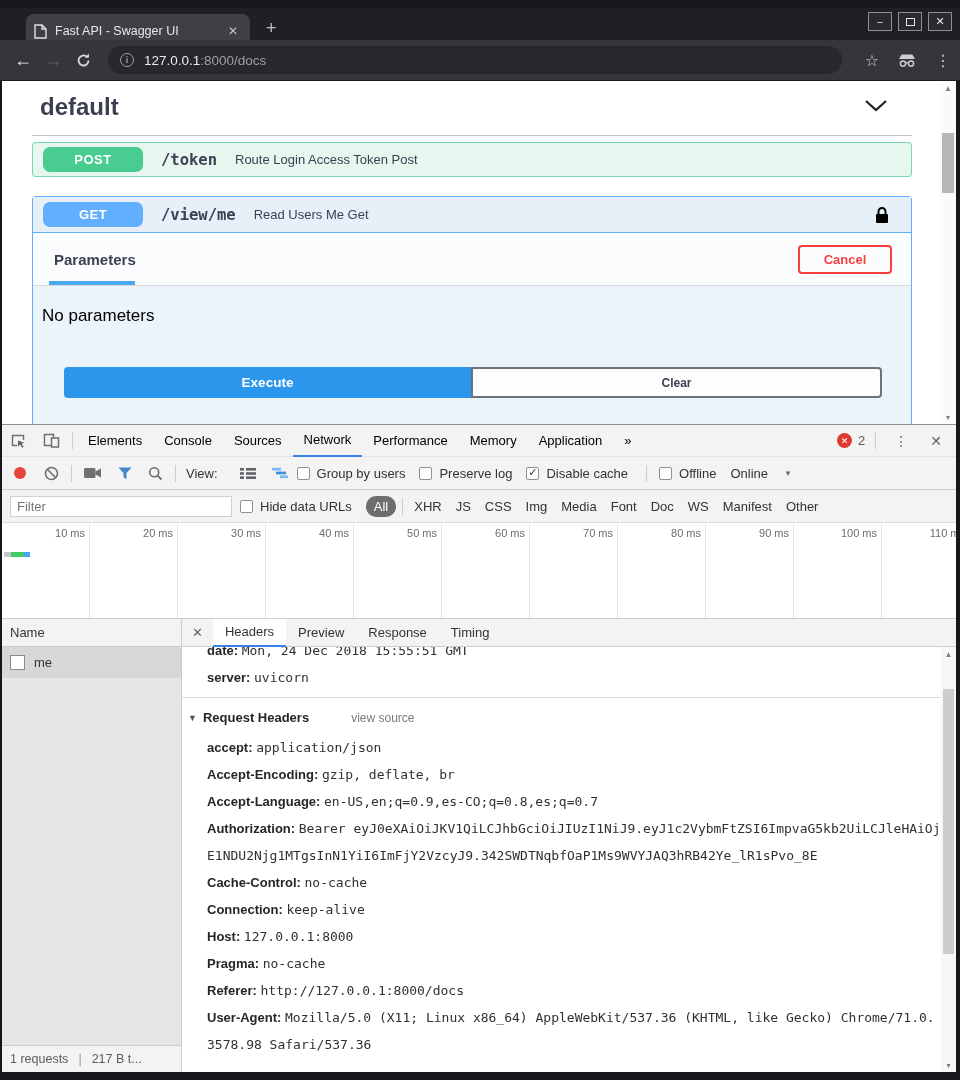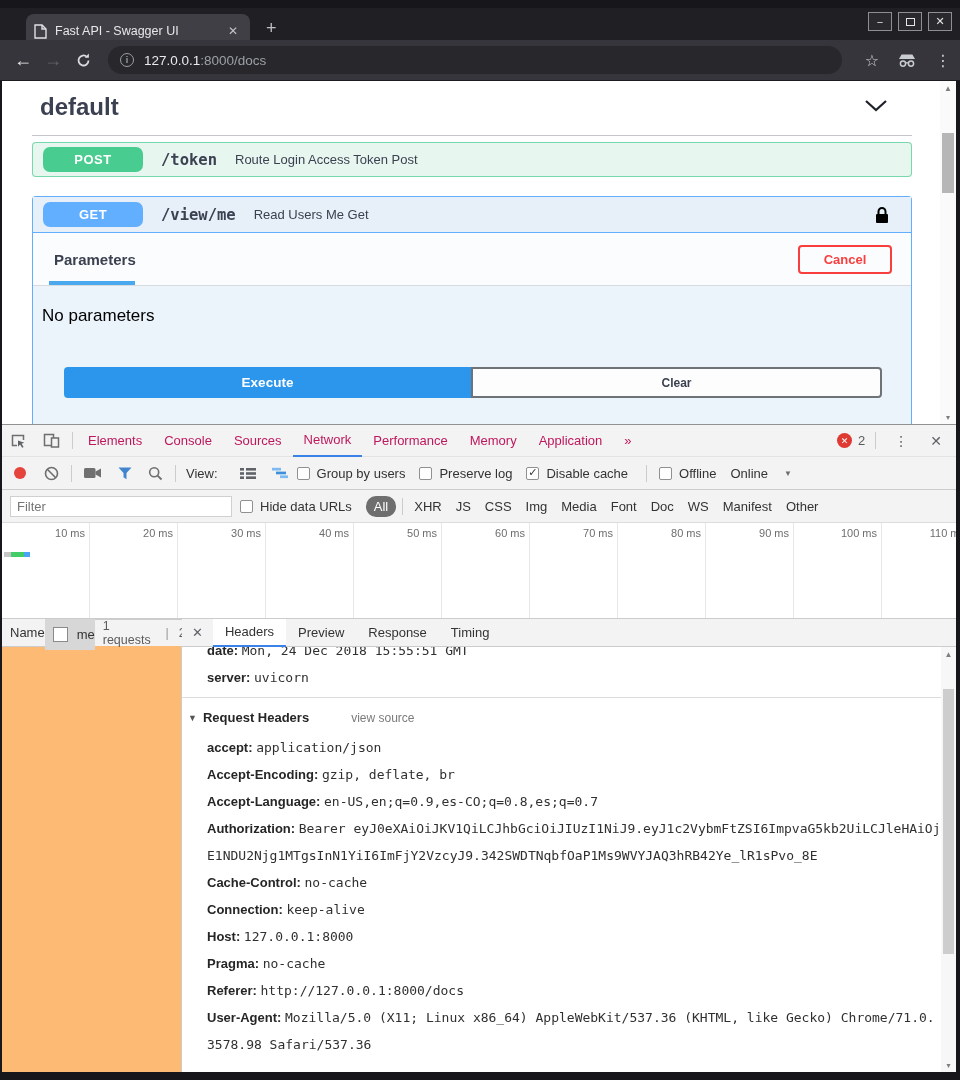--- a/index.html
+++ b/index.html
@@ -71,21 +71,21 @@
   .pg-scroll { position:absolute; left:940px; top:81px; width:16px; height:343px; background:#fafafa; }
   .sc-arrow { width:16px; height:14px; display:flex; align-items:center; justify-content:center;
               color:#7e7e7e; font-size:8px; }
   .pg-thumb { position:absolute; left:2px; top:52px; width:12px; height:60px; background:#b6b6b6; }
 
   
   .devtools { position:absolute; left:2px; top:424px; width:954px; height:648px; background:#fff;
               border-top:1px solid #919191; font-size:13px; color:#333; }
   .dt-row { display:flex; align-items:center; background:#f3f3f3; }
   .dt-tabsrow { height:32px; border-bottom:1px solid #e3e3e3; }
-  .dt-tab { padding:2px 11px; height:32px; display:flex; align-items:center; color:#be185d; }
+  .dt-tab { padding:2px 11px; height:32px; display:flex; align-items:center; color:#000000; }
   .dt-tab.sel { border-bottom:2.5px solid #3b82e8; font-weight:400; }
   .vsep { width:1px; height:17px; background:#ccc; margin:0 4px; }
   .dt-iconbtn { margin:0 8px; display:flex; align-items:center; }
   .badge-wrap { margin-left:auto; display:flex; align-items:center; gap:6px; padding-right:6px; }
   .err-badge { width:15px; height:15px; border-radius:50%; background:#df3a32; color:#fff; font-size:9px;
                display:flex; align-items:center; justify-content:center; }
   .err-count { color:#5a5a5a; font-size:13px; }
   .dt-x { color:#5f6368; font-size:14px; padding:0 8px; }
 
   .dt-toolbar { height:33px; border-bottom:1px solid #ccc; }
@@ -104,21 +104,21 @@
   .type-item { margin:0 7px; white-space:nowrap; }
 
   .dt-timeline { position:relative; height:96px; background:#fff; border-bottom:1px solid #ccc;
                  display:flex; overflow:hidden; }
   .tl-cell { width:88px; flex:none; border-right:1px solid #e7e7e7; font-size:11px; color:#6d6d6d;
              text-align:right; padding:4px 4px 0 0; }
   .tl-bar { position:absolute; left:2px; top:29px; height:5px; display:flex; }
   .tl-seg { height:5px; }
 
   .dt-main { display:flex; height:453px; }
-  .nm-col { width:180px; flex:none; border-right:1px solid #ccc; display:flex; flex-direction:row; background:#fdba74; }
+  .nm-col { width:180px; flex:none; border-right:1px solid #ccc; display:flex; flex-direction:column; background:#e5e5e5; }
   .nm-head { height:28px; background:#f3f3f3; border-bottom:1px solid #ccc; display:flex; align-items:center;
              padding-left:8px; }
   .nm-rows { flex:1; }
   .nm-row { height:31px; background:#d7d7d7; display:flex; align-items:center; padding-left:8px; }
   .doc-sq { width:15px; height:15px; background:#fff; border:1px solid #8a8a8a; margin-right:9px; flex:none; }
   .nm-foot { height:27px; background:#f3f3f3; border-top:1px solid #ccc; display:flex; align-items:center;
              padding-left:8px; font-size:12.5px; color:#5c5c5c; gap:10px; }
   .foot-sep { color:#9a9a9a; }
   .foot-size { white-space:nowrap; overflow:hidden; }
 

